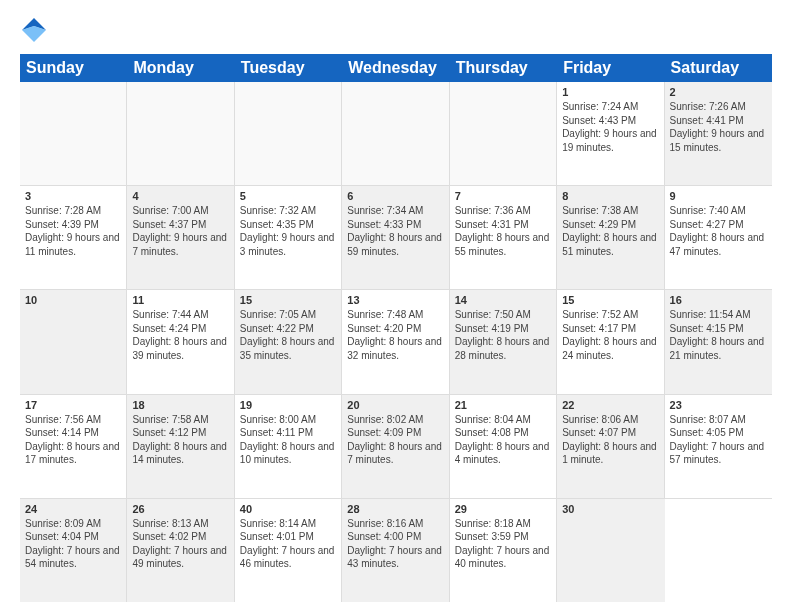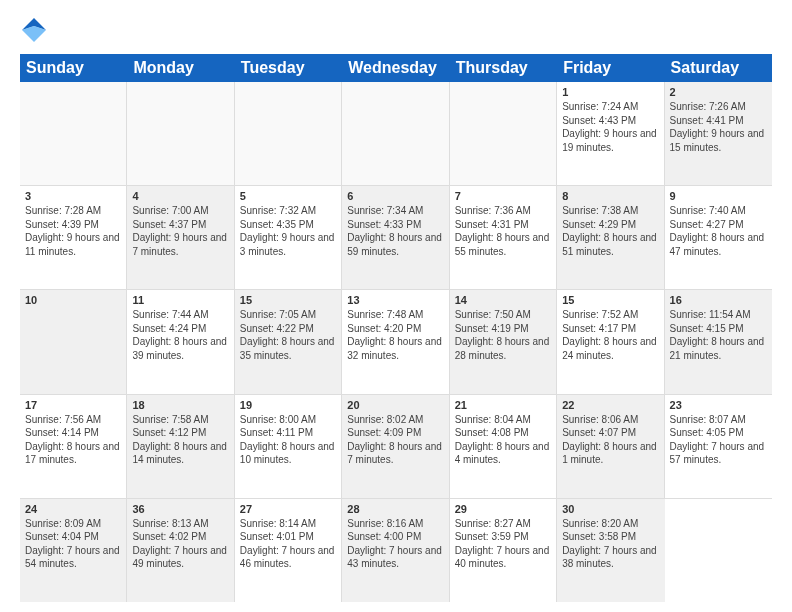--- a/index.html
+++ b/index.html
@@ -316,50 +316,46 @@
         </div>
         <div class="cal-row">
           <div class="cal-cell shaded">
             <div class="day-num">24</div>
             <div class="cell-info">Sunrise: 8:09 AM
 Sunset: 4:04 PM
 Daylight: 7 hours
 and 54 minutes.</div>
           </div>
           <div class="cal-cell shaded">
-            <div class="day-num">36</div>
+            <div class="day-num">26</div>
             <div class="cell-info">Sunrise: 8:13 AM
 Sunset: 4:02 PM
 Daylight: 7 hours
 and 49 minutes.</div>
           </div>
           <div class="cal-cell">
-            <div class="day-num">27</div>
+            <div class="day-num">40</div>
             <div class="cell-info">Sunrise: 8:14 AM
 Sunset: 4:01 PM
 Daylight: 7 hours
 and 46 minutes.</div>
           </div>
           <div class="cal-cell shaded">
             <div class="day-num">28</div>
             <div class="cell-info">Sunrise: 8:16 AM
 Sunset: 4:00 PM
 Daylight: 7 hours
 and 43 minutes.</div>
           </div>
           <div class="cal-cell">
             <div class="day-num">29</div>
-            <div class="cell-info">Sunrise: 8:27 AM
+            <div class="cell-info">Sunrise: 8:18 AM
 Sunset: 3:59 PM
 Daylight: 7 hours
 and 40 minutes.</div>
           </div>
           <div class="cal-cell shaded">
             <div class="day-num">30</div>
-            <div class="cell-info">Sunrise: 8:20 AM
-Sunset: 3:58 PM
-Daylight: 7 hours
-and 38 minutes.</div>
           </div>
         </div>
       </div>
   </div>
 </div>
 
 </body></html>

